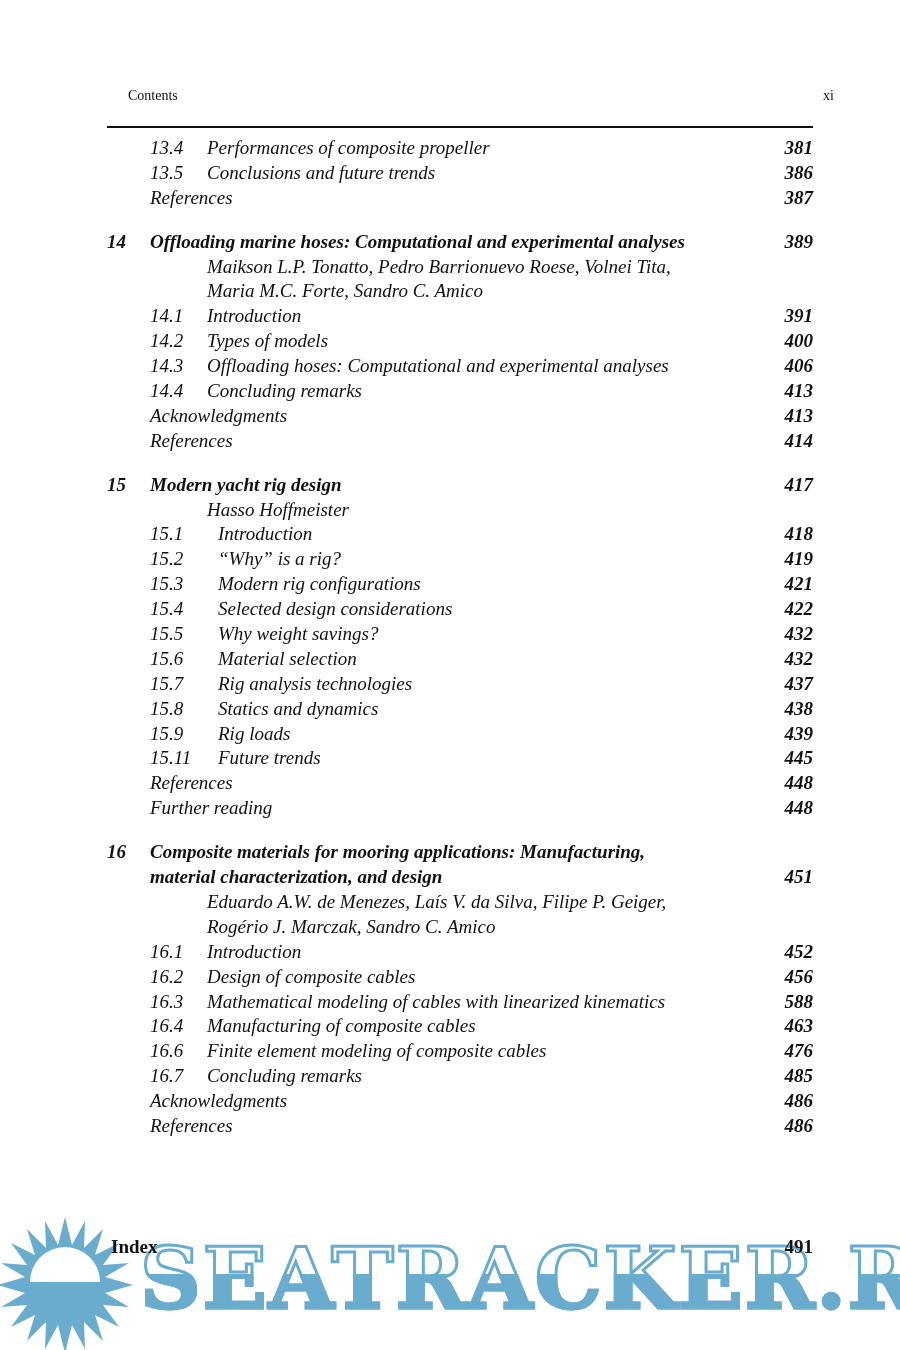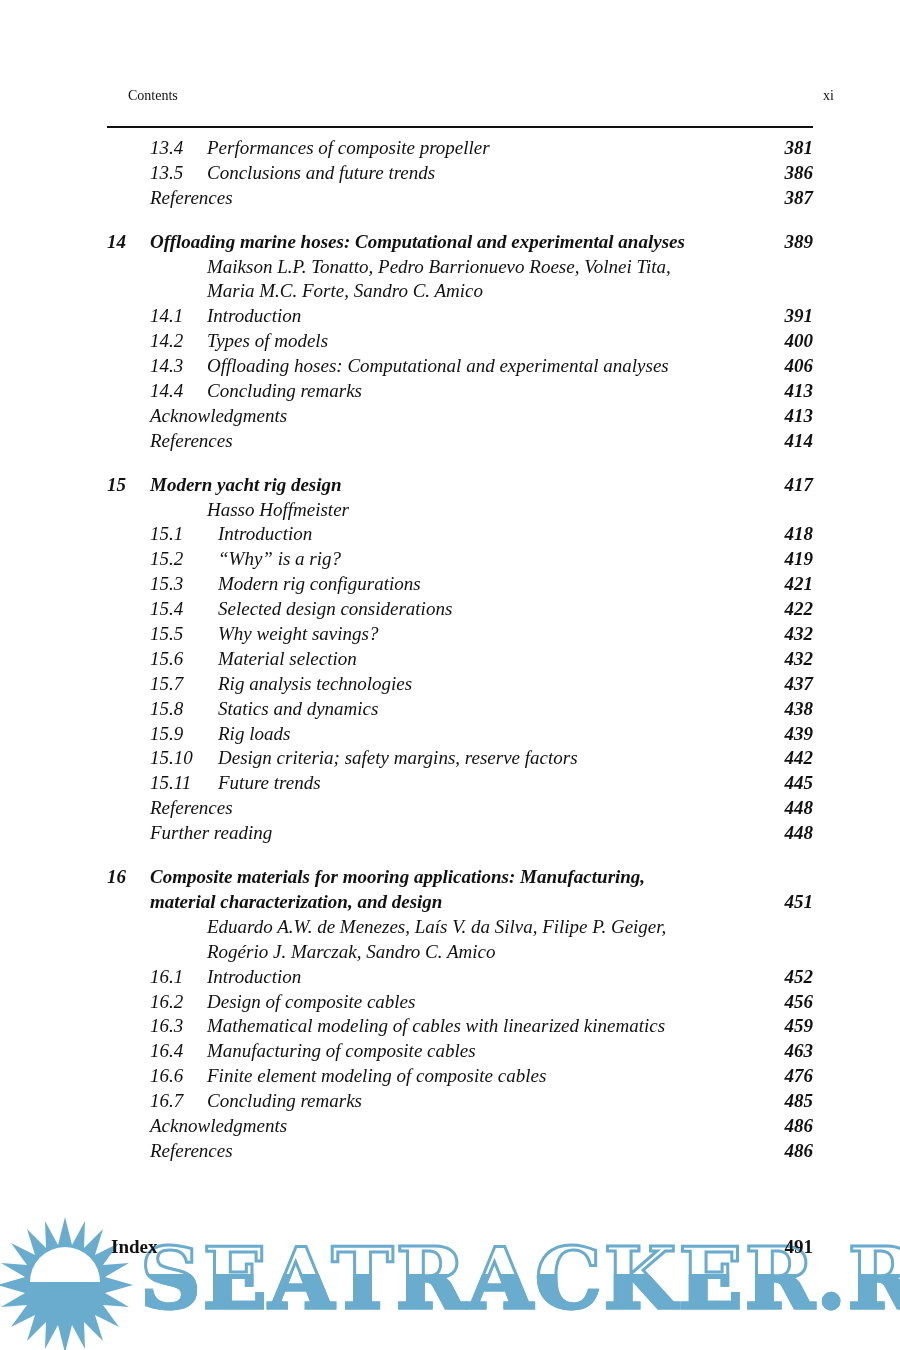--- a/index.html
+++ b/index.html
@@ -167,25 +167,20 @@
     <span class="num">15.8</span>
     <span class="title">Statics and dynamics</span>
     <span class="pg">438</span>
   </div>
   <div class="row sec wide">
     <span class="num">15.9</span>
     <span class="title">Rig loads</span>
     <span class="pg">439</span>
   </div>
   <div class="row sec wide">
-    <span class="num">15.10</span>
-    <span class="title">Design criteria; safety margins, reserve factors</span>
-    <span class="pg">442</span>
-  </div>
-  <div class="row sec wide">
     <span class="num">15.11</span>
     <span class="title">Future trends</span>
     <span class="pg">445</span>
   </div>
   <div class="row plain">
     <span class="title">References</span>
     <span class="pg">448</span>
   </div>
   <div class="row plain">
     <span class="title">Further reading</span>
@@ -214,21 +209,21 @@
     <span class="pg">452</span>
   </div>
   <div class="row sec">
     <span class="num">16.2</span>
     <span class="title">Design of composite cables</span>
     <span class="pg">456</span>
   </div>
   <div class="row sec">
     <span class="num">16.3</span>
     <span class="title">Mathematical modeling of cables with linearized kinematics</span>
-    <span class="pg">459</span>
+    <span class="pg">588</span>
   </div>
   <div class="row sec">
     <span class="num">16.4</span>
     <span class="title">Manufacturing of composite cables</span>
     <span class="pg">463</span>
   </div>
   <div class="row sec">
     <span class="num">16.6</span>
     <span class="title">Finite element modeling of composite cables</span>
     <span class="pg">476</span>

